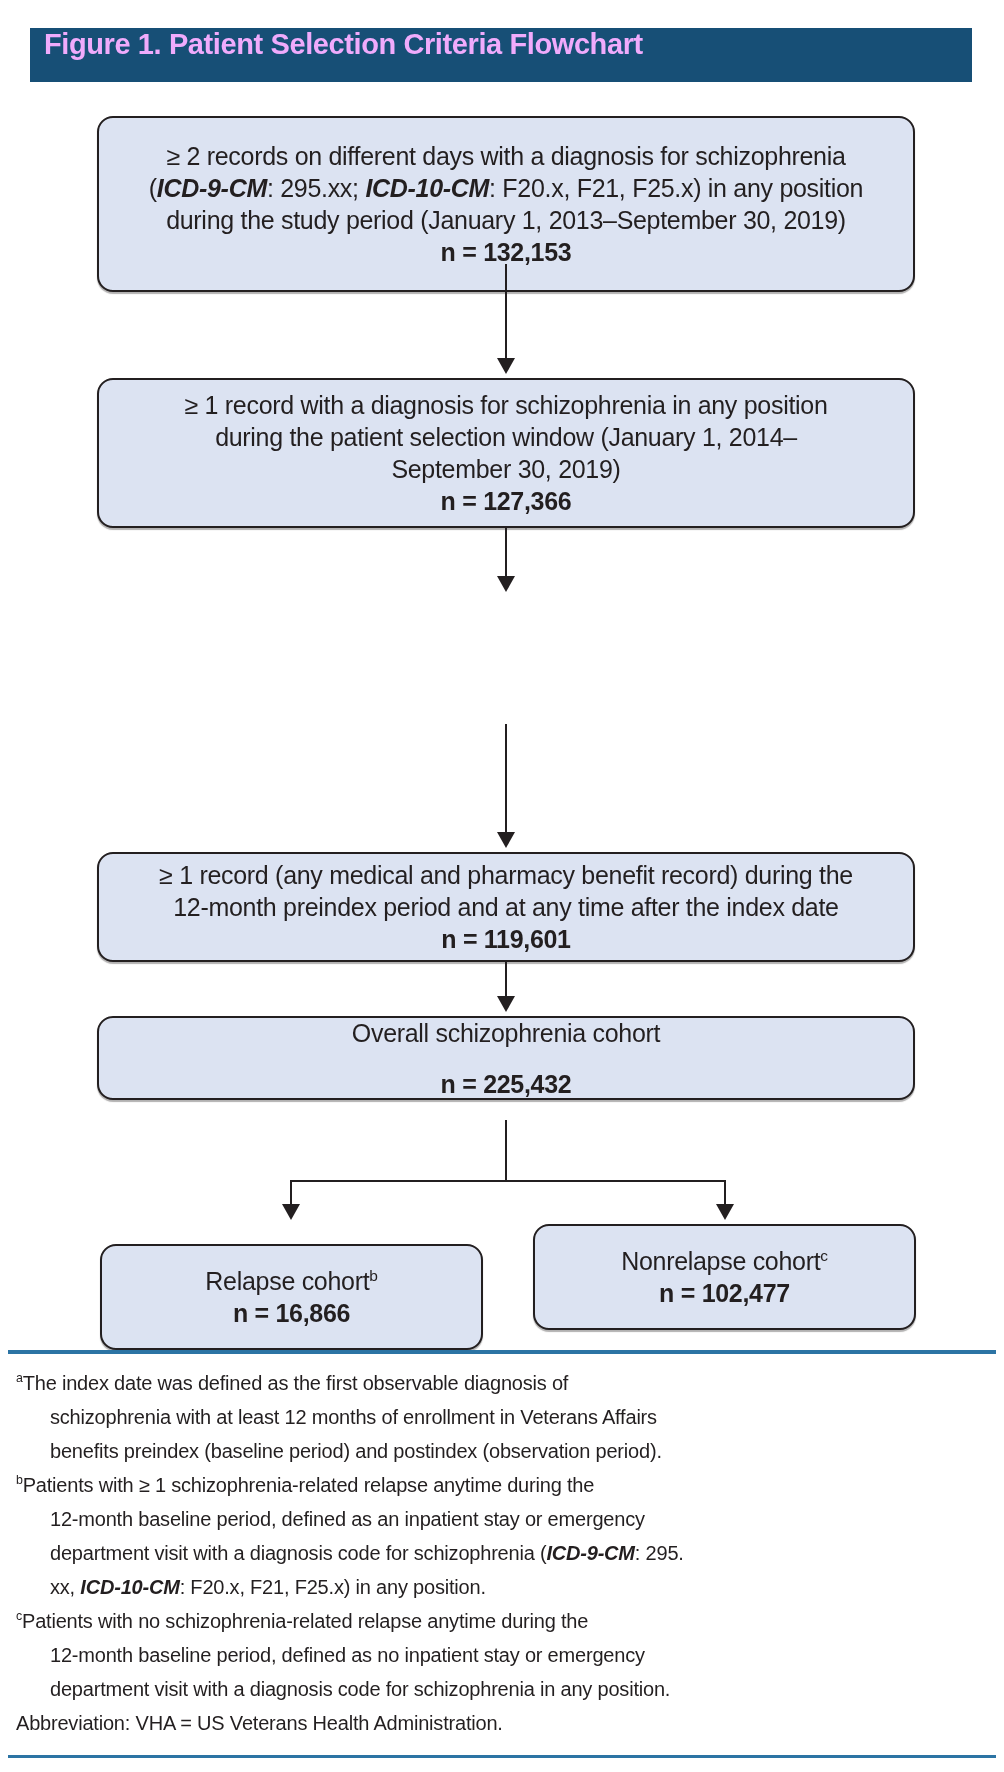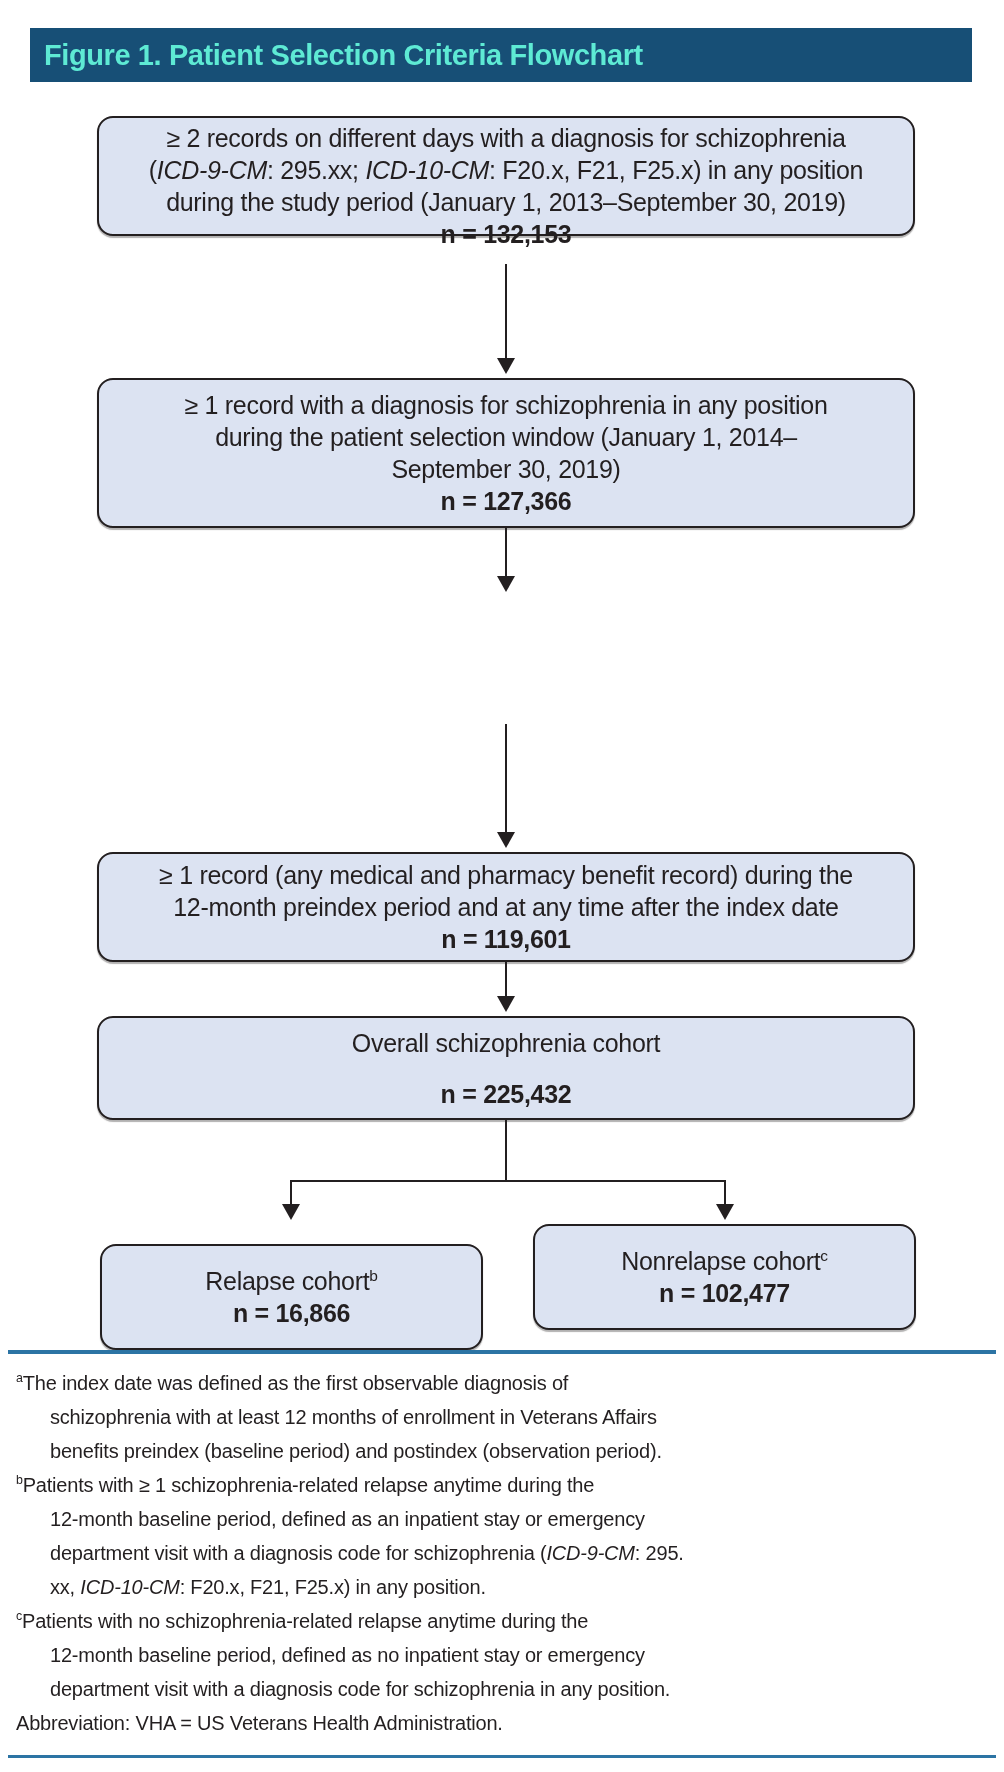--- a/index.html
+++ b/index.html
@@ -2,33 +2,33 @@
 <html><head>
 <meta charset="utf-8">
 <style>
   html,body{margin:0;padding:0;background:#ffffff;}
   .page{
     position:relative;width:1004px;height:1772px;background:#ffffff;
     font-family:"Liberation Sans",sans-serif;color:#231F20;overflow:hidden;
   }
   .title-bar{
     position:absolute;left:30px;top:28px;width:942px;height:54px;
-    background:#174F76;color:#5eead4;display:flex;align-items:center;
+    background:#174F76;color:#f0abfc;display:flex;
     font-size:29px;font-weight:bold;letter-spacing:-0.4px;padding-left:14px;box-sizing:border-box;
   }
   .flow-box{
     position:absolute;background:#DCE3F2;border:2.5px solid #231F20;border-radius:16px;
     box-sizing:border-box;display:flex;flex-direction:column;justify-content:center;align-items:center;
     text-align:center;font-size:25px;line-height:32px;letter-spacing:-0.3px;padding:4px 12px;
     box-shadow:0 2px 1px rgba(35,31,32,0.35);
   }
   .flow-box .rich{white-space:pre-wrap;}
   .flow-box .nval{font-weight:bold;}
   .main-box{left:97px;width:818px;}
-  .it{font-style:italic;}
+  .it{font-style:italic;font-weight:bold;}
   sup{font-size:62%;line-height:0;}
   .vline{position:absolute;width:2px;background:#231F20;}
   .hline{position:absolute;height:2px;background:#231F20;}
   .ahead{
     position:absolute;width:0;height:0;
     border-left:9px solid transparent;border-right:9px solid transparent;
     border-top:16px solid #231F20;
   }
   .rule{position:absolute;left:8px;width:988px;background:#2C74A4;}
   .footnotes{
@@ -40,21 +40,21 @@
 </style>
 </head>
 <body>
 
 <div class="page">
 
   <div class="title-bar">
     <span>Figure 1. Patient Selection Criteria Flowchart</span>
   </div>
 
-  <div class="flow-box main-box" style="top:116px;height:120px;justify-content:space-between;">
+  <div class="flow-box main-box" style="top:116px;height:176px;">
     <div class="rich"><span>≥ 2 records on different days with a diagnosis for schizophrenia
 (</span><span class="it">ICD-9-CM</span><span>: 295.xx; </span><span class="it">ICD-10-CM</span><span>: F20.x, F21, F25.x) in any position
 during the study period (January 1, 2013–September 30, 2019)</span></div>
     <div class="nval">n = 132,153</div>
   </div>
 
   <div class="vline" style="left:505px;top:264px;height:94px;"></div>
   <div class="ahead" style="left:497px;top:358px;"></div>
 
   <div class="flow-box main-box" style="top:378px;height:150px;">
@@ -73,21 +73,21 @@
 
   <div class="flow-box main-box" style="top:852px;height:110px;">
     <div class="rich"><span>≥ 1 record (any medical and pharmacy benefit record) during the
 12-month preindex period and at any time after the index date</span></div>
     <div class="nval">n = 119,601</div>
   </div>
 
   <div class="vline" style="left:505px;top:962px;height:34px;"></div>
   <div class="ahead" style="left:497px;top:996px;"></div>
 
-  <div class="flow-box main-box" style="top:1016px;height:104px;gap:19px;">
+  <div class="flow-box main-box" style="top:1016px;height:84px;gap:19px;">
     <div class="rich"><span>Overall schizophrenia cohort</span></div>
     <div class="nval">n = 225,432</div>
   </div>
 
   <div class="vline" style="left:505px;top:1120px;height:62px;"></div>
   <div class="hline" style="left:290px;top:1180px;width:436px;"></div>
   <div class="vline" style="left:290px;top:1180px;height:24px;"></div>
   <div class="ahead" style="left:282px;top:1204px;"></div>
   <div class="vline" style="left:724px;top:1180px;height:24px;"></div>
   <div class="ahead" style="left:716px;top:1204px;"></div>

